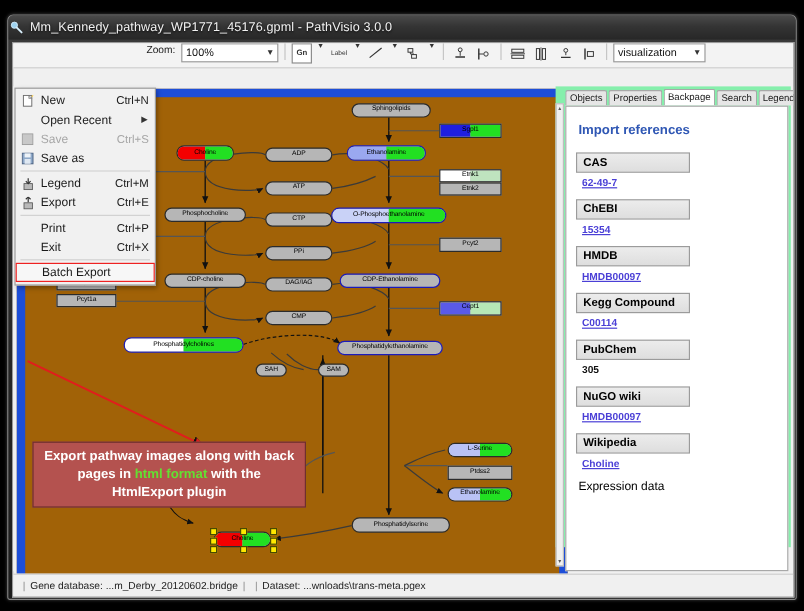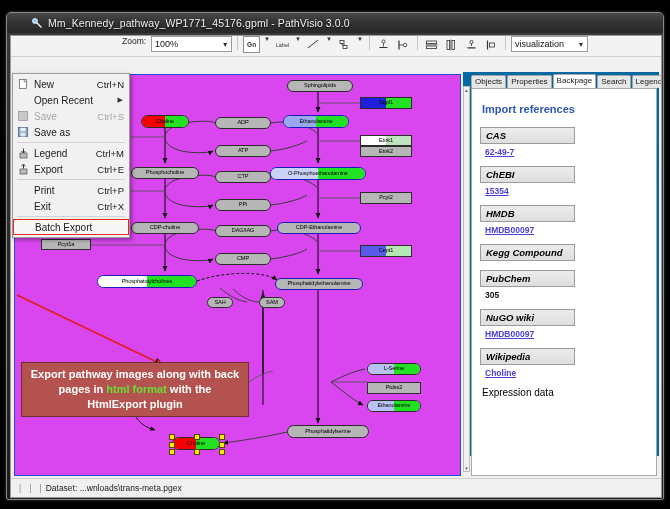--- a/index.html
+++ b/index.html
@@ -21,21 +21,21 @@
     width: 656px; height: 486px;
     background: linear-gradient(180deg,#3b3b3b 0%, #262626 60%, #1d1d1d 100%);
     border: 1px solid #8a8a8a;
     border-radius: 5px 5px 2px 2px;
     box-shadow: 0 0 3px rgba(255,255,255,.25);
     overflow: hidden;
   }
   .titlebar {
     height: 20px;
     display: flex; align-items: center;
-    padding-left: 24px;
+    padding-left: 1px;
     color: #f2f2f2;
     font-size: 10.5px;
     letter-spacing: .1px;
     background: linear-gradient(180deg,#4a4a4a 0%, #343434 45%, #272727 100%);
   }
   .titlebar .tb-icon {
     width: 12px; height: 12px; margin-right: 5px;
     display: inline-block; position: relative;
   }
   .tb-icon svg { display: block; }
@@ -143,30 +143,30 @@
   .canvas-wrap {
     position: relative;
     width: 452px; height: 404px;
     background: #f0f0f0;
     padding: 2px 1px 1px 3px;
     box-sizing: border-box;
   }
   .canvas {
     position: relative;
     width: 445px; height: 400px;
-    background: #d946ef;
-    border: 1px solid #1d4ed8;
+    background: #a16207;
+    border: 7px solid #1d4ed8;
     overflow: hidden;
   }
 
   
   .rightpanel {
     width: 196px; height: 384px;
     position: relative;
-    background: #0369a1;
+    background: #86efac;
     padding: 2px 2px 2px 0;
     box-sizing: border-box;
   }
   .tabstrip {
     display: flex; align-items: flex-end;
     height: 14px;
     padding-left: 8px;
     font-size: 8px;
     gap: 1px;
   }
@@ -192,21 +192,21 @@
   .panel-inner { padding: 10px 8px 4px 8px; }
   .xref-title {
     color: #2f57b4; font-weight: bold; font-size: 11px;
     margin: 4px 0 12px 2px;
   }
   .xref-block { margin-bottom: 9px; }
   .xref-head {
     background: linear-gradient(180deg,#ececec,#dedede);
     border: 1px solid #9b9b9b;
     font-weight: bold; font-size: 9.5px; color:#000;
-    padding: 2px 5px; width: 83px; font-style: italic;
+    padding: 2px 5px; width: 83px;
   }
   .xref-val {
     font-size: 8.5px; font-weight: bold; margin: 3px 0 0 5px;
     color: #4a3fd6; text-decoration: underline;
   }
   .xref-val.plain { color:#111; text-decoration:none; }
   .expr-title { font-weight: normal; font-size: 10px; color:#000; margin: 7px 0 0 2px;}
   .panel-leftbar {
     position:absolute; left:0; top:14px; width:7px; height:386px;
     background:#f0f0f0; border:1px solid #bdbdbd; box-sizing:border-box;
@@ -594,20 +594,21 @@
                   <div class="xref-block">
                     <div class="xref-head">ChEBI</div>
                     <div class="xref-val">15354</div>
                   </div>
                   <div class="xref-block">
                     <div class="xref-head">HMDB</div>
                     <div class="xref-val">HMDB00097</div>
                   </div>
                   <div class="xref-block">
                     <div class="xref-head">Kegg Compound</div>
+                    <div class="xref-val">C00114</div>
                   </div>
                   <div class="xref-block">
                     <div class="xref-head">PubChem</div>
                     <div class="xref-val plain">305</div>
                   </div>
                   <div class="xref-block">
                     <div class="xref-head">NuGO wiki</div>
                     <div class="xref-val">HMDB00097</div>
                   </div>
                   <div class="xref-block">
@@ -616,20 +617,21 @@
                   </div>
                 </div>
               <div class="expr-title">Expression data</div>
             </div>
           </div>
         </div>
       </div>
 
       <div class="statusbar">
         <span class="sb-sep">|</span>
+        <span>Gene database: ...m_Derby_20120602.bridge</span>
         <span class="sb-sep">|</span>
         <span class="sb-sep">|</span>
         <span>Dataset: ...wnloads\trans-meta.pgex</span>
       </div>
 
       <div class="filemenu">
         <div id="fm-list">
             <div class="fm-row">
               <span class="fm-ico">
                 <svg width="11" height="11">

